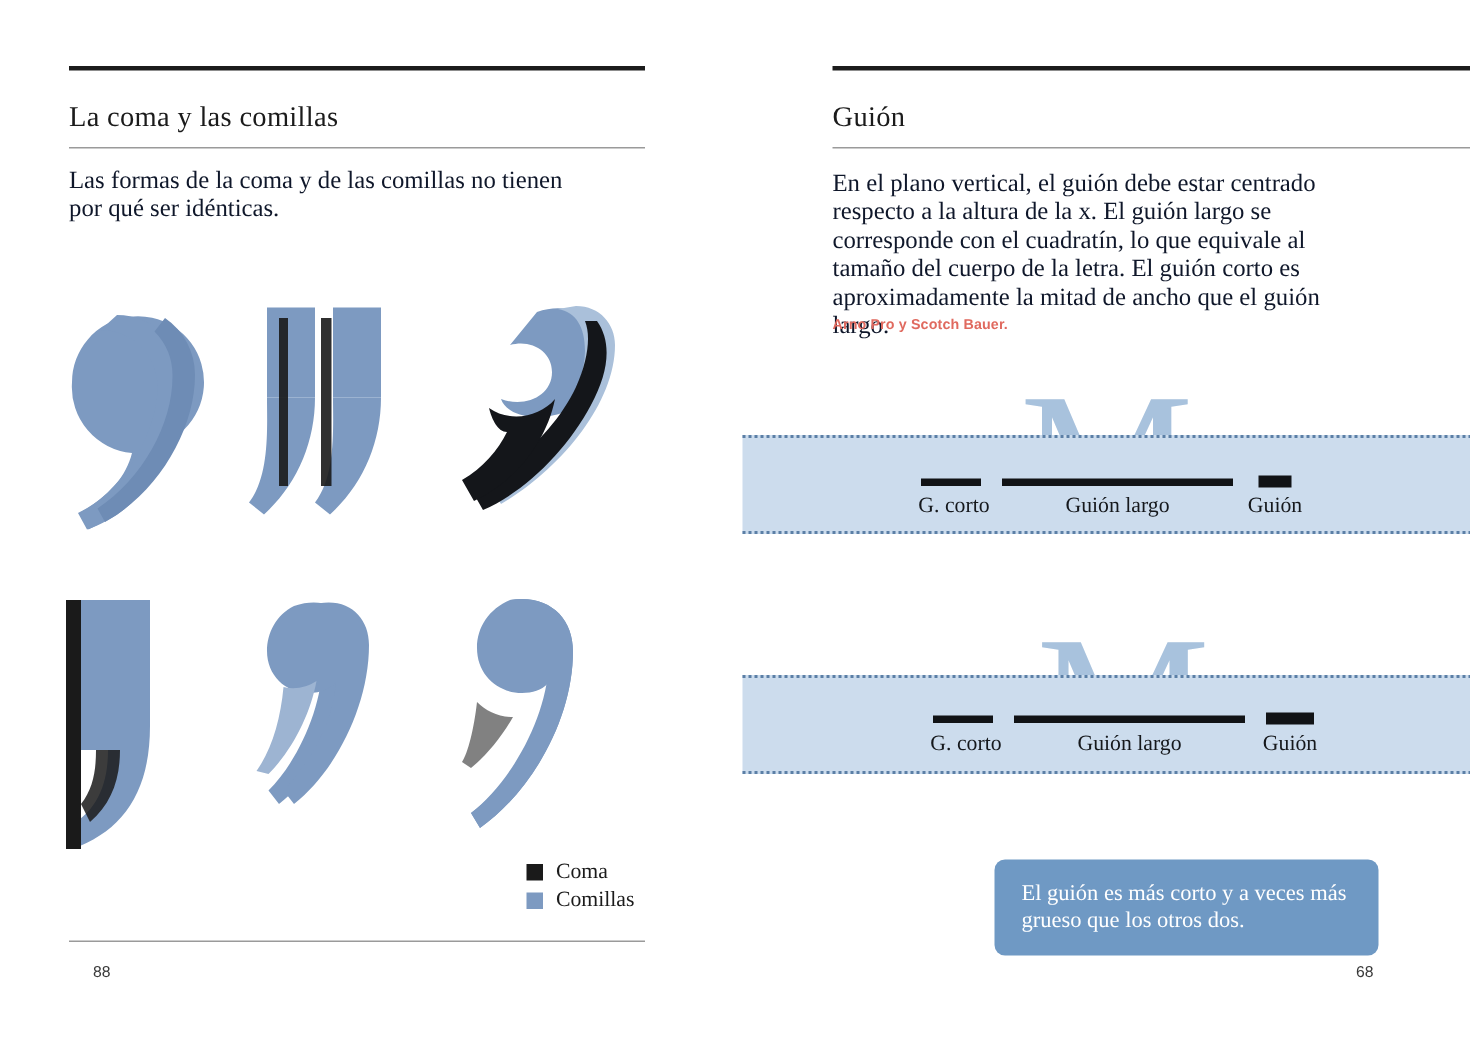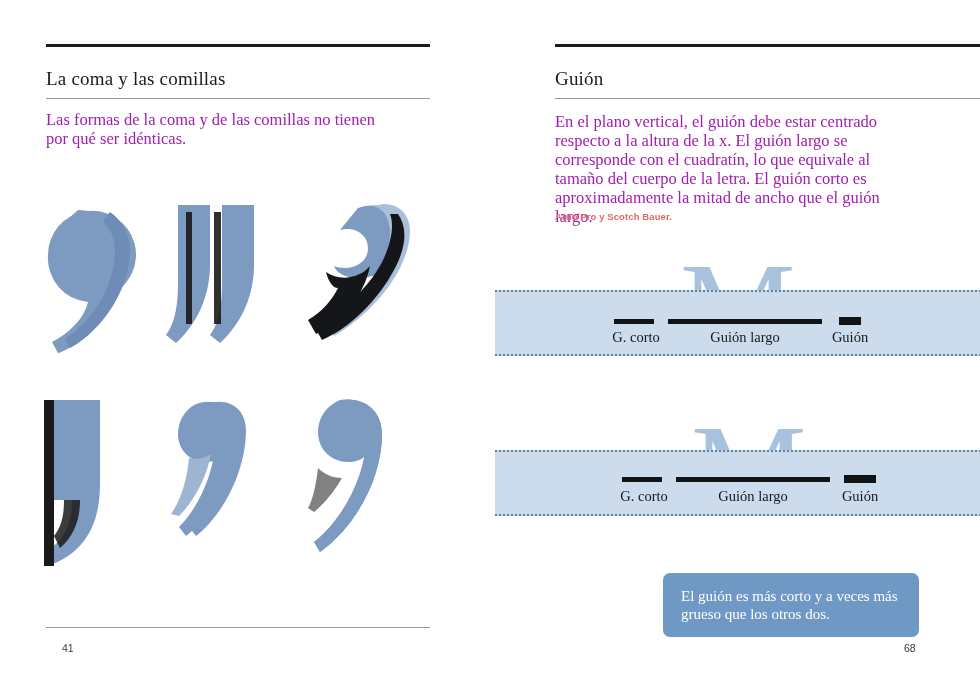--- a/index.html
+++ b/index.html
@@ -39,21 +39,21 @@
   .rule-thin {
     position: absolute;
     height: 1px;
     background: #9a9a9a;
   }
   .body-text {
     position: absolute;
     font-family: "Liberation Serif", serif;
     font-size: 16.5px;
     line-height: 19px;
-    color: #a21caf;
+    color: #0f172a;
   }
   .caption-red {
     position: absolute;
     font-family: "Liberation Sans", sans-serif;
     font-size: 9.5px;
     font-weight: bold;
     color: #e06a5f;
     letter-spacing: .1px;
   }
   .folio {
@@ -172,23 +172,33 @@
         <path d="M179,516 c16,-16 28,-40 32,-62 c-6,4 -14,6 -22,4 c-2,22 -8,42 -18,56z" fill="#9db4d2"></path>
       </g>
 
       <g>
         <path d="M340,400 c26,-4 42,12 42,34 c0,46 -28,94 -62,118 l-6,-10 c28,-22 52,-66 52,-104 c0,-22 -10,-34 -26,-38z" fill="#7d9ac1"></path>
         <path d="M340,400 c-14,6 -22,18 -22,32 c0,18 14,30 30,30 c7,0 13,-2 17,-6 c-6,34 -26,68 -51,86 l6,10 c34,-24 62,-72 62,-118 c0,-22 -16,-38 -42,-34z" fill="#7d9ac1"></path>
         <path d="M314,512 c10,-8 20,-20 28,-34 c-10,0 -18,-4 -24,-10 c-2,18 -6,34 -10,40z" fill="#1a1a1a" opacity="0.55"></path>
       </g>
     </svg>
 
+    <div class="legend">
+      <div class="legend-row">
+        <span class="legend-swatch" style="background:#1a1a1a;"></span>
+        <span>Coma</span>
+      </div>
+      <div class="legend-row">
+        <span class="legend-swatch" style="background:#7d9ac1;"></span>
+        <span>Comillas</span>
+      </div>
+    </div>
 
     <div class="rule-bottom" style="left:46px; width:384px;"></div>
-    <div class="folio" style="left:62px;">41</div>
+    <div class="folio" style="left:62px;">88</div>
   </div>
 
   <div class="page page-right">
 
     <div class="rule-top" style="left:60px; top:44px; width:430px;"></div>
 
     <div class="section-title" style="left:60px; top:68px;">Guión</div>
 
     <div class="rule-thin" style="left:60px; top:98px; width:430px;"></div>
 

